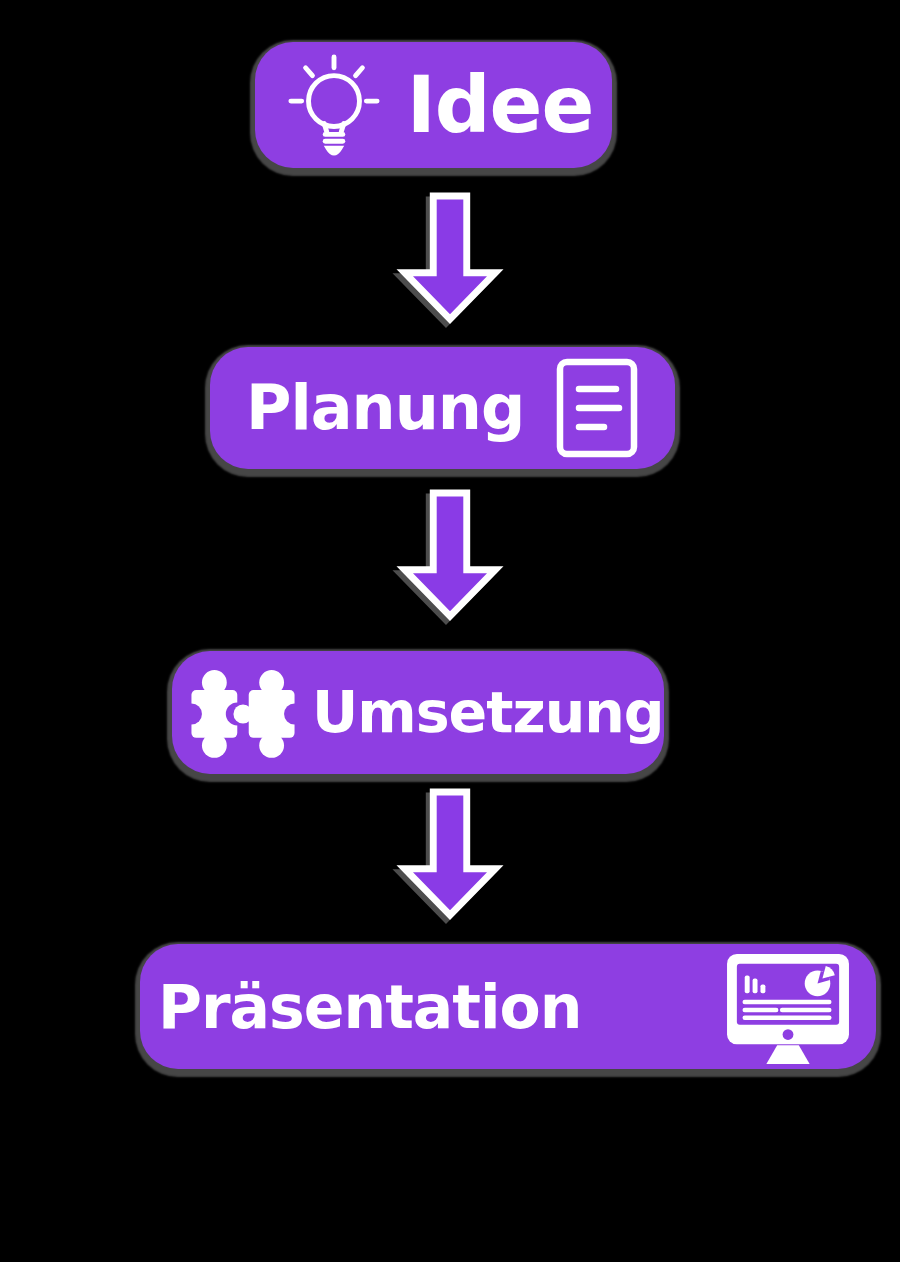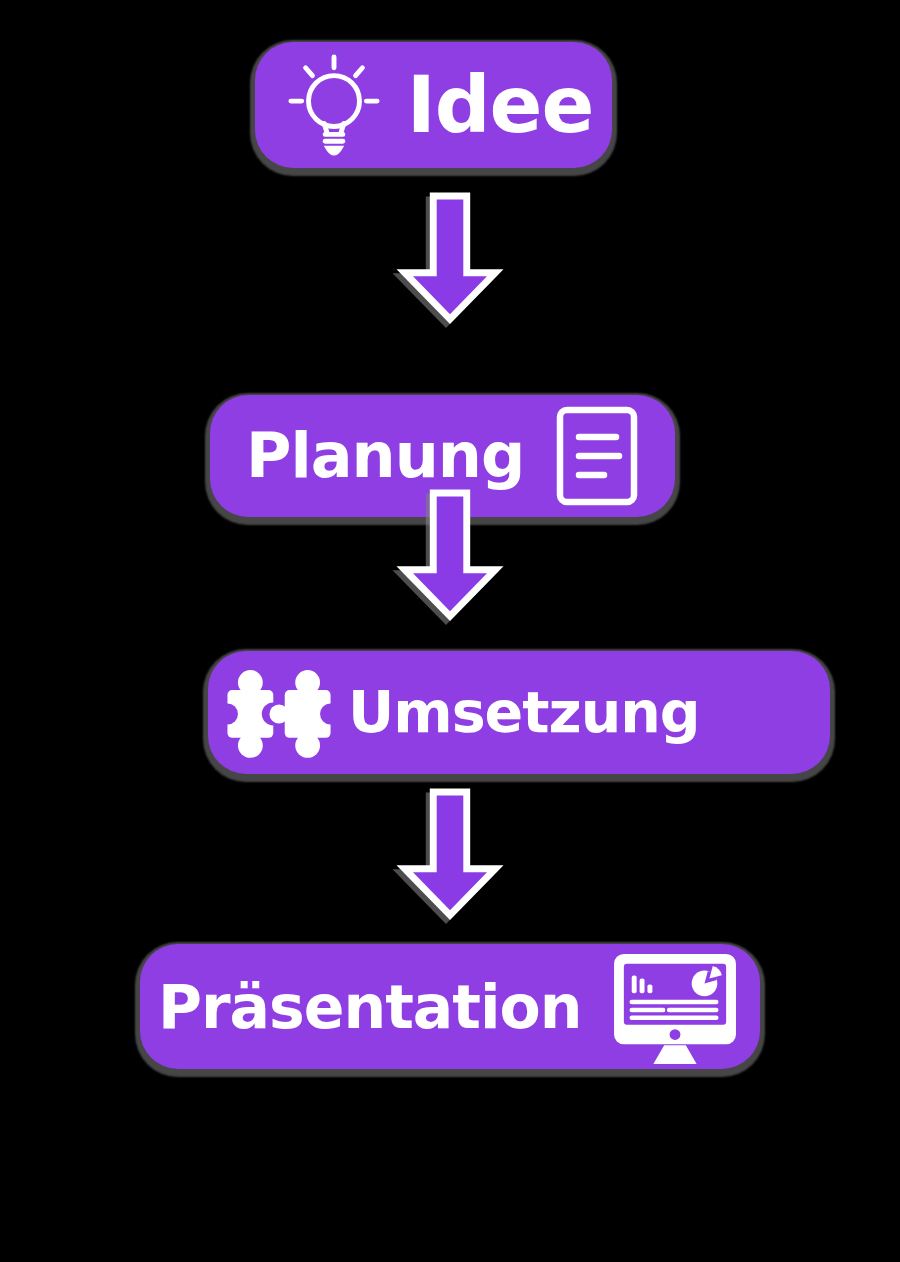--- a/index.html
+++ b/index.html
@@ -28,25 +28,25 @@
   }
   .step-label{
     color:var(--text);
     font-weight:800;
     line-height:1;
     white-space:nowrap;
     letter-spacing:-1px;
   }
   #box-idee{left:255px;top:42px;width:357px;height:126px;justify-content:center;gap:24px;padding-left:11px;}
   #box-idee .step-label{font-size:78px;}
-  #box-planung{left:210px;top:347px;width:465px;height:122px;justify-content:space-between;padding:0 36px;margin-top:48px;}
+  #box-planung{left:210px;top:347px;width:465px;height:122px;justify-content:space-between;padding:0 36px;}
   #box-planung .step-label{font-size:62px;}
-  #box-umsetzung{left:172px;top:651px;width:622px;height:123px;justify-content:flex-start;padding-left:8px;gap:6px;margin-left:36px;}
+  #box-umsetzung{left:172px;top:651px;width:492px;height:123px;justify-content:flex-start;padding-left:8px;gap:6px;}
   #box-umsetzung .step-label{font-size:57px;}
-  #box-praesentation{left:140px;top:944px;width:620px;height:125px;justify-content:space-between;padding:0 18px;gap:23px;}
+  #box-praesentation{left:140px;top:944px;width:736px;height:125px;justify-content:space-between;padding:0 18px;gap:23px;}
   #box-praesentation .step-label{font-size:60px;}
   .flow-arrow{
     position:absolute;
     left:394px;
     width:112px;height:132px;
     filter:drop-shadow(-4px 4px 0 rgba(128,128,128,0.6));
   }
   #arrow-1{top:192px;}
   #arrow-2{top:489px;}
   #arrow-3{top:788px;}

